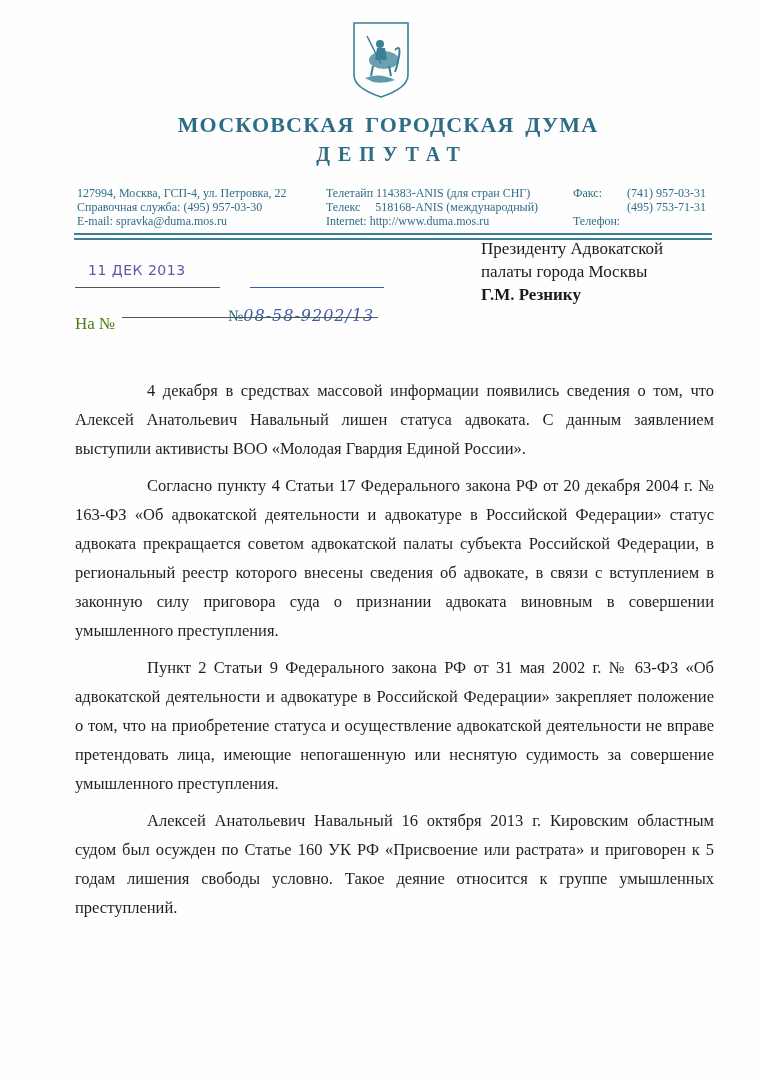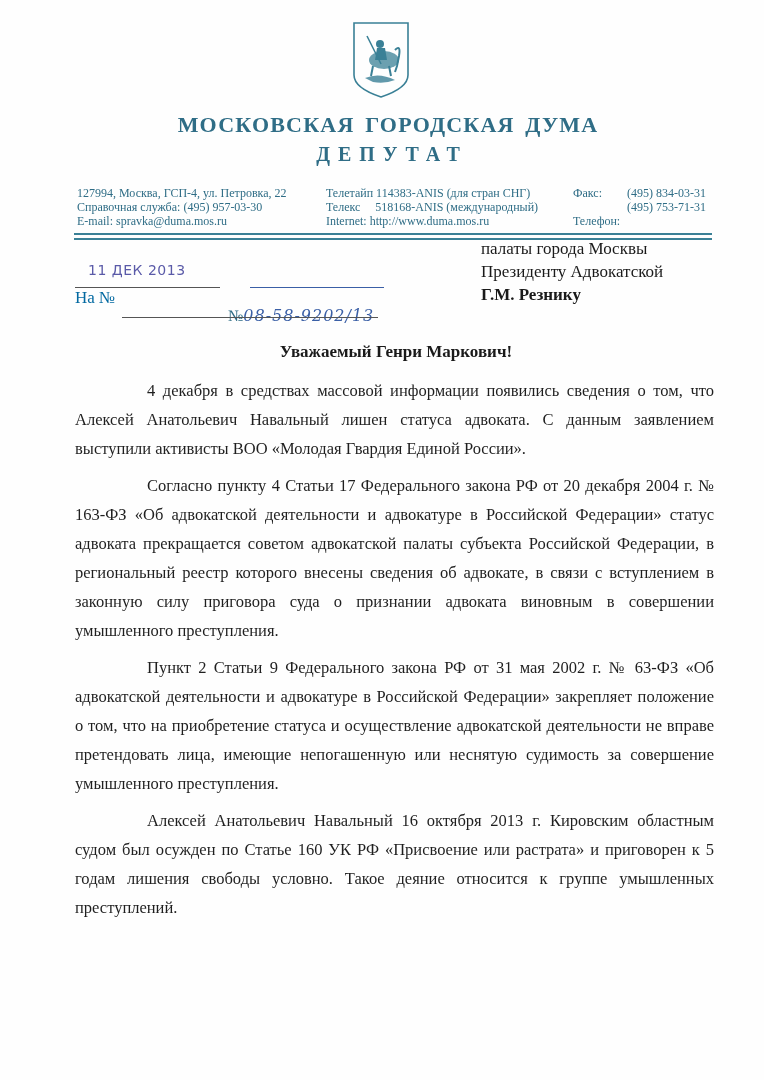--- a/index.html
+++ b/index.html
@@ -23,21 +23,21 @@
   .rule { position: absolute; left: 74px; width: 638px; height: 2px; background: #3a8096; }
   .rule1 { top: 233px; }
   .rule2 { top: 238px; }
 
   .stamp-date { position: absolute; left: 88px; top: 262px; color: #5a5aa8; font-family: "DejaVu Sans", sans-serif; font-size: 14px; letter-spacing: 0.5px; }
   .date-line { position: absolute; left: 75px; top: 287px; width: 145px; height: 1px; background: #555; }
   .reg-no { position: absolute; left: 228px; top: 262px; color: #2f6d86; font-size: 16px; margin-top: 44px; }
   .reg-no .num { font-family: "DejaVu Serif", serif; font-style: italic; color: #3a5fa6; font-size: 16px; letter-spacing: 1px; }
   .reg-line { position: absolute; left: 250px; top: 287px; width: 134px; height: 1px; background: #3a5fa6; }
 
-  .ref-no { position: absolute; left: 75px; top: 288px; color: #0369a1; font-size: 17px; }
+  .ref-no { position: absolute; left: 75px; top: 314px; color: #4d7c0f; font-size: 17px; }
   .ref-line { position: absolute; left: 122px; top: 317px; width: 256px; height: 1px; background: #555; }
 
   .addressee { position: absolute; left: 481px; top: 237px; color: #1a1a1a; font-size: 17px; line-height: 23px; }
   .addressee .bold { font-weight: bold; }
 
   .salutation { position: absolute; left: 0; width: 764px; top: 342px; text-align: center; font-weight: bold; font-size: 17px; color: #1a1a1a; padding-left: 28px; box-sizing: border-box; }
 
   .body-text { position: absolute; left: 75px; top: 372px; width: 639px; color: #1f1f1f; font-size: 16.5px; line-height: 29px; text-align: justify; font-family: "Liberation Serif", serif; }
   .body-text p { margin: 4px 0 8px 0; text-indent: 72px; }
 </style>
@@ -64,45 +64,44 @@
     <div>127994, Москва, ГСП-4, ул. Петровка, 22</div>
     <div>Справочная служба: (495) 957-03-30</div>
     <div>E-mail: spravka@duma.mos.ru</div>
   </div>
   <div class="contact c2">
     <div>Телетайп 114383-ANIS (для стран СНГ)</div>
     <div>Телекс     518168-ANIS (международный)</div>
     <div>Internet: http://www.duma.mos.ru</div>
   </div>
   <div class="contact c3">
-    <div class="row"><span class="lbl">Факс:</span><span>(495) 834-03-31</span></div>
+    <div class="row"><span class="lbl">Факс:</span><span>(741) 957-03-31</span></div>
     <div class="row"><span class="lbl"></span><span>(495) 753-71-31</span></div>
     <div class="row"><span>Телефон:</span></div>
   </div>
 
   <div class="rule rule1"></div>
   <div class="rule rule2"></div>
 
   <div class="stamp-date">11 ДЕК 2013</div>
   <div class="date-line"></div>
   <div class="reg-no">
     <span>№</span><span class="num">08-58-9202/13</span>
   </div>
   <div class="reg-line"></div>
 
   <div class="ref-no">На №</div>
   <div class="ref-line"></div>
 
   <div class="addressee">
+    <div>Президенту Адвокатской</div>
     <div>палаты города Москвы</div>
-    <div>Президенту Адвокатской</div>
     <div class="bold">Г.М. Резнику</div>
   </div>
 
-  <div class="salutation">Уважаемый Генри Маркович!</div>
 
   <div class="body-text">
     <p>4 декабря в средствах массовой информации появились сведения о том, что Алексей Анатольевич Навальный лишен статуса адвоката. С данным заявлением выступили активисты ВОО «Молодая Гвардия Единой России».</p>
     <p>Согласно пункту 4 Статьи 17 Федерального закона РФ от 20 декабря 2004 г. № 163-ФЗ «Об адвокатской деятельности и адвокатуре в Российской Федерации» статус адвоката прекращается советом адвокатской палаты субъекта Российской Федерации, в региональный реестр которого внесены сведения об адвокате, в связи с вступлением в законную силу приговора суда о признании адвоката виновным в совершении умышленного преступления.</p>
     <p>Пункт 2 Статьи 9 Федерального закона РФ от 31 мая 2002 г. № 63-ФЗ «Об адвокатской деятельности и адвокатуре в Российской Федерации» закрепляет положение о том, что на приобретение статуса и осуществление адвокатской деятельности не вправе претендовать лица, имеющие непогашенную или неснятую судимость за совершение умышленного преступления.</p>
     <p>Алексей Анатольевич Навальный 16 октября 2013 г. Кировским областным судом был осужден по Статье 160 УК РФ «Присвоение или растрата» и приговорен к 5 годам лишения свободы условно. Такое деяние относится к группе умышленных преступлений.</p>
   </div>
 </div>
 
 </body></html>

